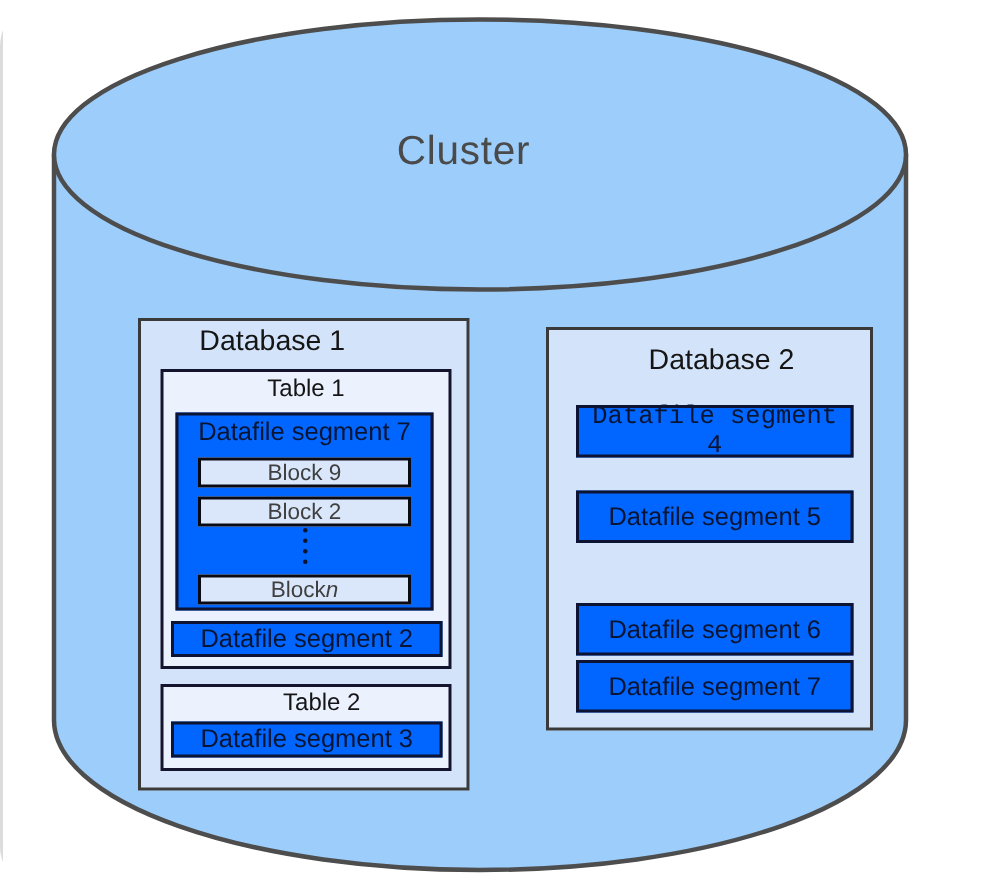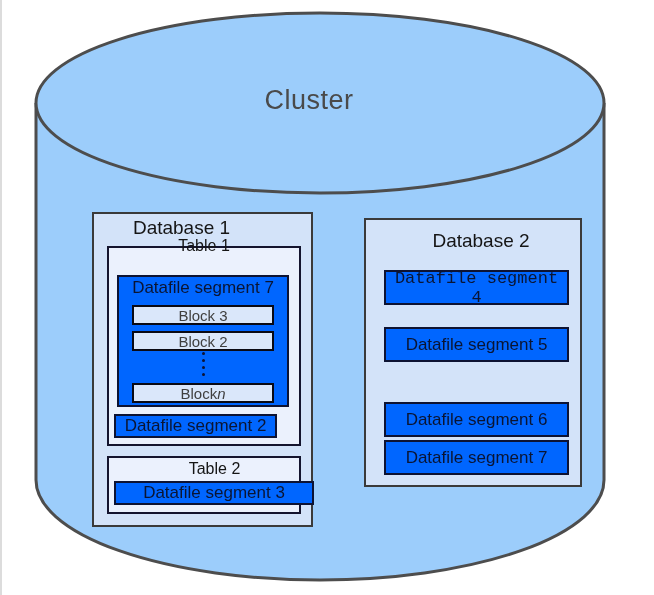--- a/index.html
+++ b/index.html
@@ -21,20 +21,21 @@
     --cluster-text:#4a4a4a;
   }
   *{box-sizing:border-box;margin:0;padding:0;}
   html,body{background:#fff;}
   body{font-family:"Liberation Sans","DejaVu Sans",sans-serif;}
   .stage{
     position:relative;
     width:654px;height:595px;
     background:var(--canvas-bg);
     overflow:hidden;
+    border-radius:31px;
   }
   .edge-line{
     position:absolute;left:0;top:0;width:2px;height:595px;
     background:var(--edge-line);
   }
   svg.cyl{position:absolute;left:0;top:0;}
   .cyl-fill{fill:var(--cylinder-fill);stroke:none;}
   .cyl-stroke{fill:none;stroke:var(--cylinder-stroke);stroke-width:3;}
   .cyl-top{fill:var(--cylinder-fill);stroke:var(--cylinder-stroke);stroke-width:3;}
   .abs{position:absolute;}
@@ -60,38 +61,38 @@
   .tbl{
     background:var(--table-fill);
     border:2px solid var(--table-border);
   }
   .table1{left:107px;top:246px;width:194px;height:200px;}
   .table2{left:107px;top:456px;width:194px;height:58px;}
   .tbl-title{
     text-align:center;font-size:16px;line-height:19px;
     color:var(--title-text);
   }
-  .table1-title{left:107px;top:236px;width:194px;}
+  .table1-title{left:107px;top:250px;width:194px;}
   .table2-title{left:107px;top:459px;width:215px;}
   .seg{
     background:var(--segment-fill);
     border:2px solid var(--segment-border);
     color:var(--segment-text);
     font-size:17px;
     display:flex;align-items:center;justify-content:center;
     text-align:center;
   }
   .seg-big{left:117px;top:275px;width:172px;height:132px;display:block;}
   .seg-big-title{
     left:117px;top:278px;width:172px;
     text-align:center;font-size:17px;line-height:20px;
     color:var(--segment-text);
   }
-  .seg2{left:114px;top:414px;width:163px;height:24px;}
-  .seg3{left:114px;top:481px;width:200px;height:24px;}
+  .seg2{left:114px;top:414px;width:181px;height:24px;}
+  .seg3{left:114px;top:481px;width:181px;height:24px;}
   .seg-r{left:384px;width:185px;height:35px;}
   .seg4{top:270px;font-family:Liberation Mono, monospace;}
   .seg5{top:327px;}
   .seg6{top:402px;}
   .seg7{top:440px;}
   .block{
     left:132px;width:142px;height:20px;
     background:var(--block-fill);
     border:2px solid var(--block-border);
     color:var(--block-text);
@@ -130,21 +131,21 @@
   <div class="abs db db1"></div>
   <div class="abs db-title db1-title">Database 1</div>
 
   <div class="abs tbl table1"></div>
   <div class="abs tbl-title table1-title">Table 1</div>
 
   <div class="abs seg seg-big"></div>
   <div class="abs seg-big-title">Datafile segment 7</div>
 
   <div class="abs block block1">
-    <span>Block 3</span>
+    <span>Block 9</span>
   </div>
   <div class="abs block block2">
     <span>Block 2</span>
   </div>
 
   <div class="abs vdots">
     <i></i>
       <i></i>
       <i></i>
       <i></i>

